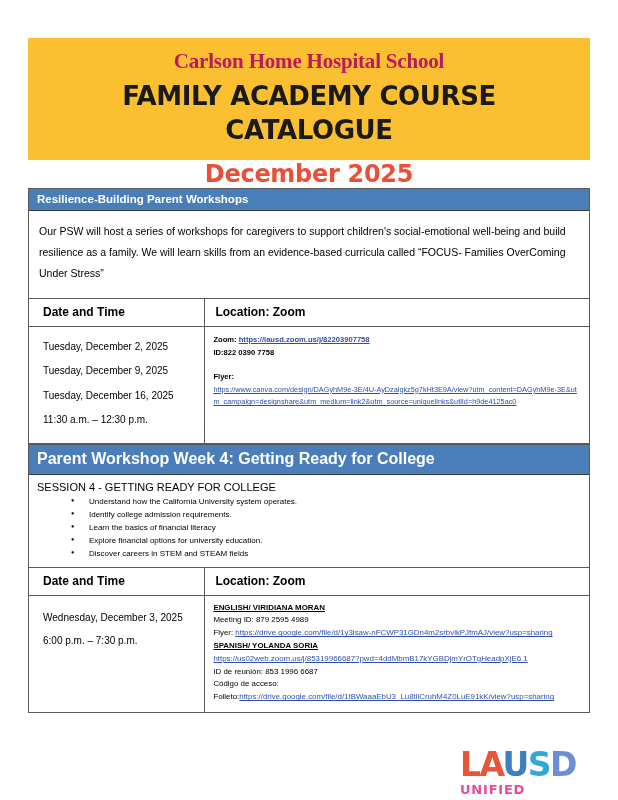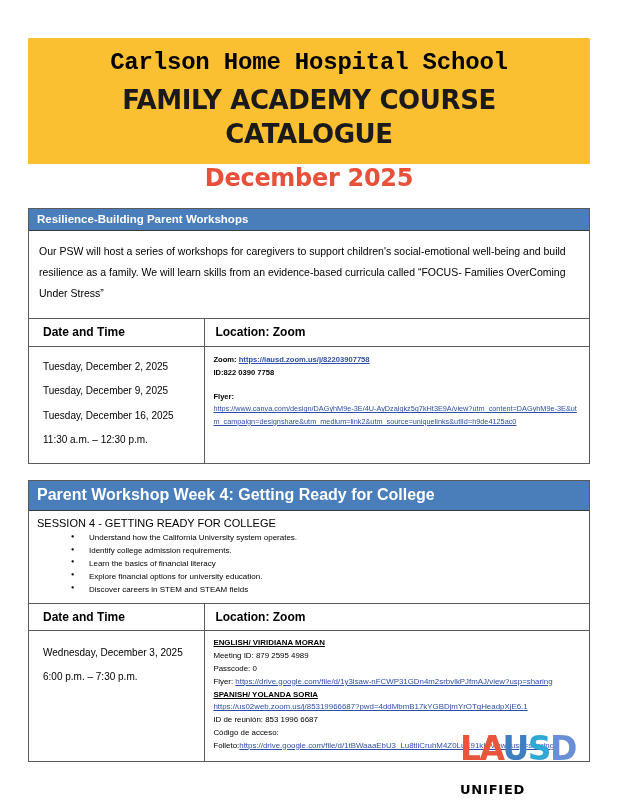--- a/index.html
+++ b/index.html
@@ -26,25 +26,25 @@
 
   
   .masthead {
     margin-top: 38px;
     background: #FBBF32;
     padding: 10px 14px 12px 14px;
     text-align: center;
     border-radius: 1px;
   }
   .masthead .line1 {
-    font-family: Liberation Mono, monospace;
-    font-weight: bold;
-    font-size: 24px;
+    font-family: Liberation Serif, serif;
+    font-weight: bold;
+    font-size: 21px;
     letter-spacing: -0.2px;
-    color: #000000;
+    color: #be185d;
     line-height: 1.25;
   }
   .masthead .line2 {
     font-family: "DejaVu Sans", sans-serif;
     font-weight: bold;
     font-size: 26px;
     letter-spacing: -0.4px;
     color: #1a1a1a;
     line-height: 1.3;
     margin-top: 6px;
@@ -54,21 +54,20 @@
     font-family: "DejaVu Sans", sans-serif;
     font-weight: bold;
     font-size: 24px;
     letter-spacing: -0.3px;
     color: #E8503A;
     margin-top: 0;
   }
 
   
   .section {
-    margin-top: 16px;
     border: 1.5px solid #5a5a5a;
   }
   .section-header {
     background: #4A7EBB;
     border-bottom: 1.5px solid #3a3a3a;
     color: #ffffff;
     font-weight: bold;
     font-size: 11.5px;
     padding: 3px 8px 4px 8px;
     line-height: 1.25;
@@ -209,22 +208,22 @@
   }
   .logo .la { color: #E8553A; }
   .logo .u { color: #3E7FC1; }
   .logo .s { color: #2FA8D6; }
   .logo .d { color: #6B8FD4; }
   .logo .unified {
     font-family: "DejaVu Sans", sans-serif;
     font-weight: bold;
     font-size: 13px;
     letter-spacing: 0.8px;
-    color: #000000;
-    margin-top: 18px;
+    color: #ec4899;
+    margin-top: 2px;
   }
 </style>
 </head>
 <body>
 
 <div class="page">
 
   <div class="masthead">
     <div class="line1">Carlson Home Hospital School</div>
     <div class="line2">FAMILY ACADEMY COURSE CATALOGUE</div>
@@ -287,21 +286,20 @@
         </div>
       </div>
 
       <div class="col-right">
         <div class="cell-head">Location: Zoom</div>
         <div class="cell-body">
 
           <div class="s2">
             <div class="row name">ENGLISH/ VIRIDIANA MORAN</div>
             <div class="row">Meeting ID: 879 2595 4989</div>
-            <div class="row">Passcode: 0</div>
             <div class="row">
               <span>Flyer:</span>
               <a class="lnk" href="#">https://drive.google.com/file/d/1y3isaw-nFCWP31GDn4m2srbvlkPJfmAJ/view?usp=sharing</a>
             </div>
           </div>
 
           <div class="s2">
             <div class="row name">SPANISH/ YOLANDA SORIA</div>
             <div class="row">
               <a class="lnk" href="#">https://us02web.zoom.us/j/85319966687?pwd=4ddMbmB17kYGBDjmYrOTgHeadpXjE6.1</a>

